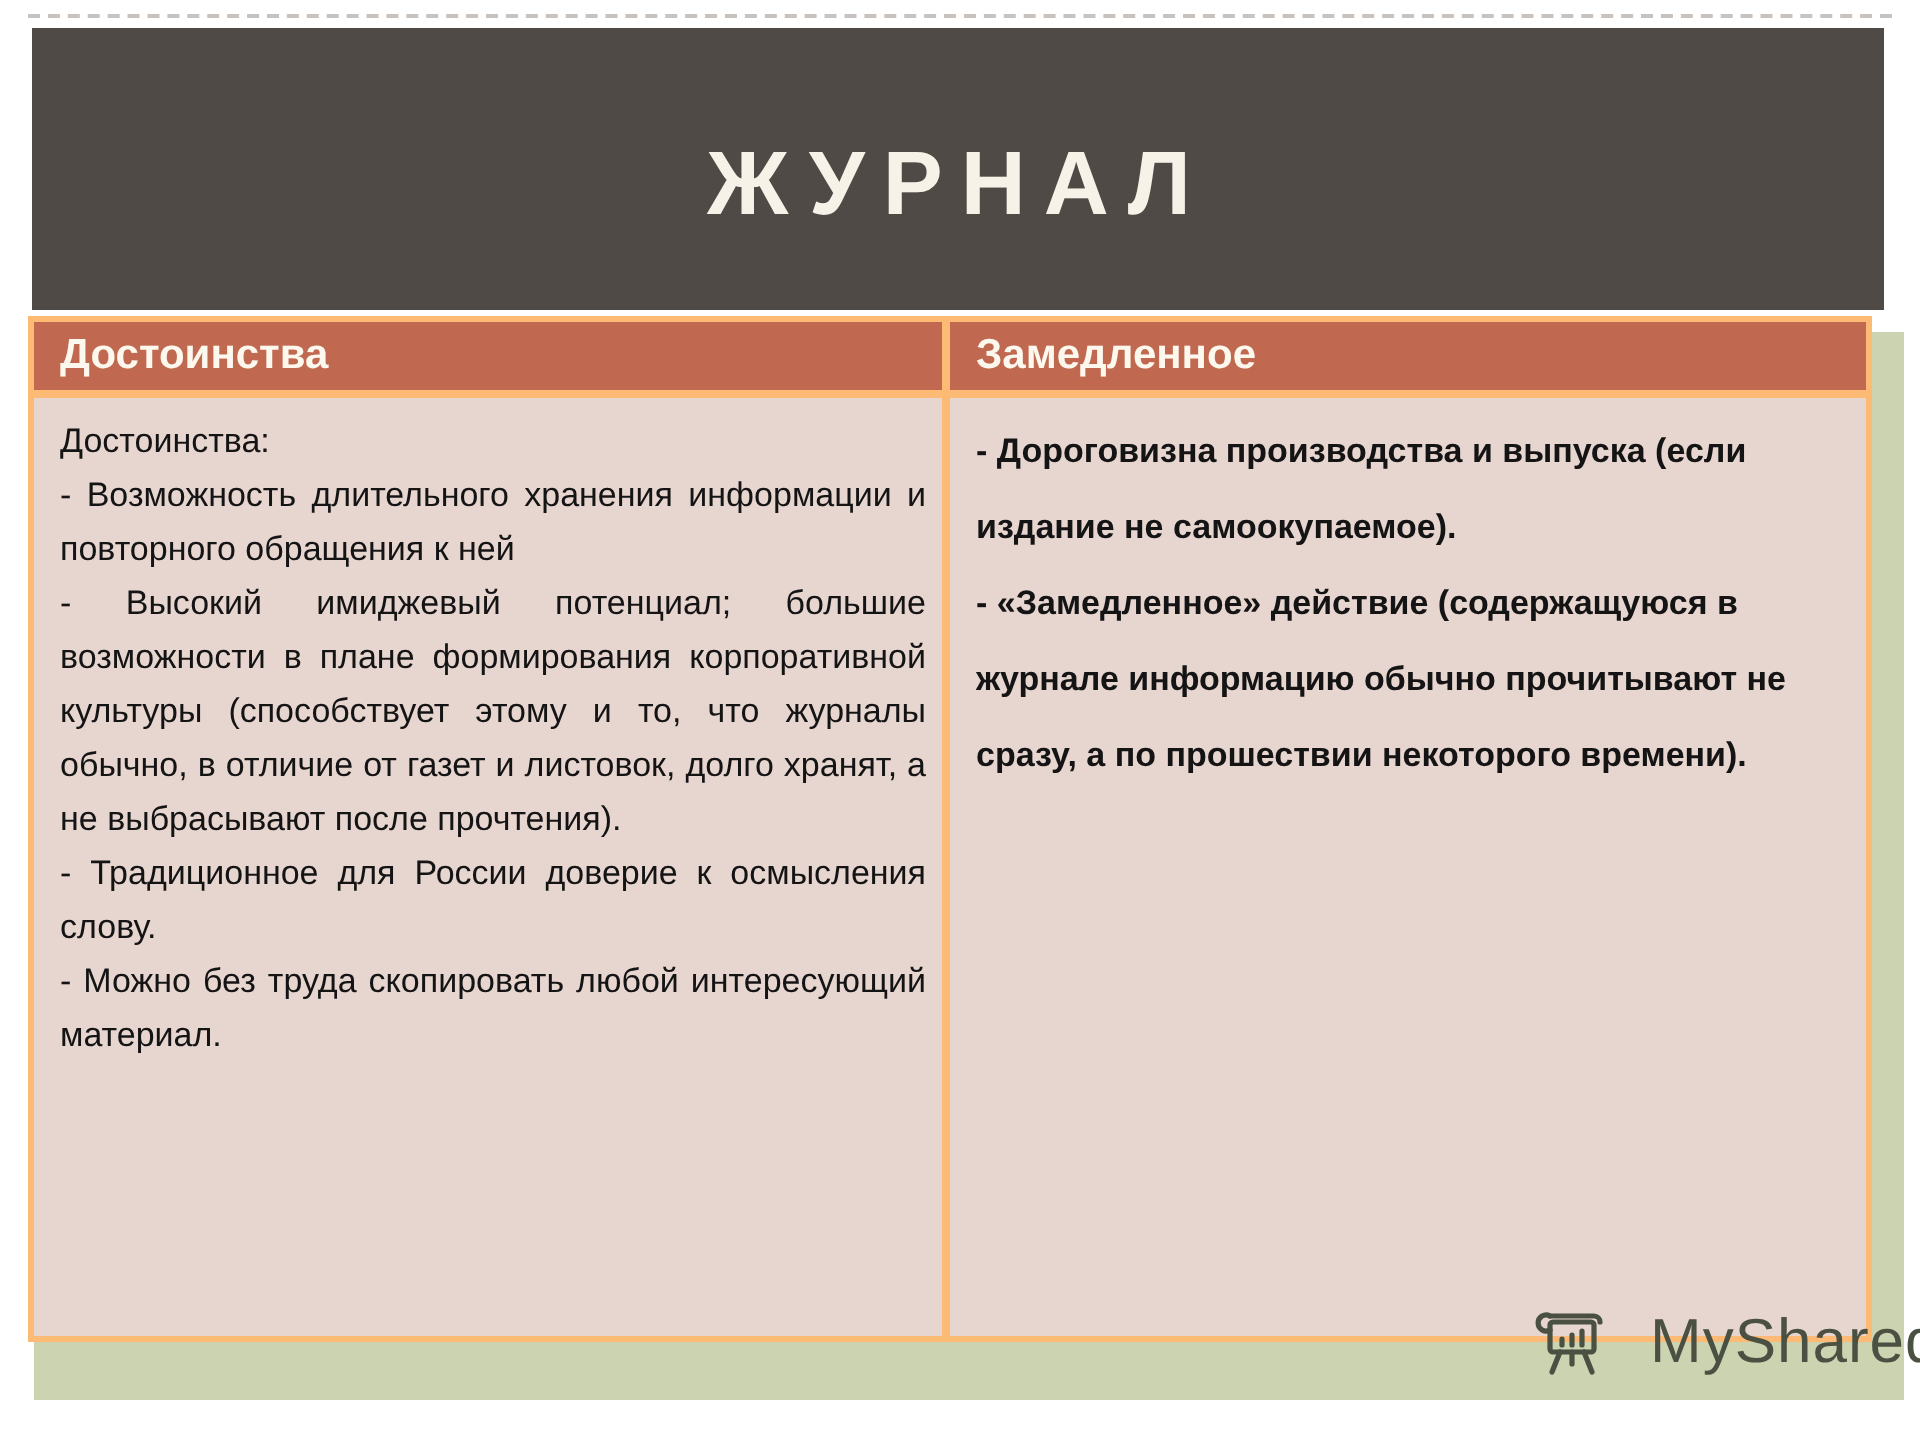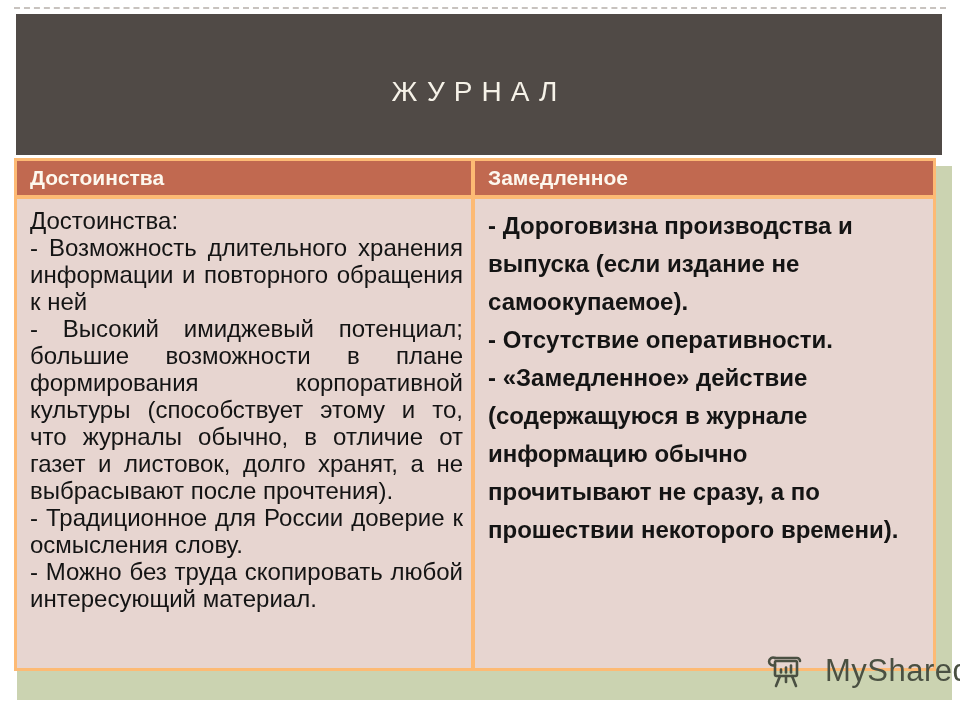--- a/index.html
+++ b/index.html
@@ -12,21 +12,21 @@
     position:absolute;left:14px;top:7px;width:932px;height:0;
     border-top:2px dashed #c8c3bf;
   }
   .title-bar{
     position:absolute;left:16px;top:14px;width:926px;height:141px;
     background:#504a46;
     display:flex;align-items:center;justify-content:center;
     padding-top:14px;box-sizing:border-box;
   }
   .slide-title{
-    color:#f6f2e8;font-size:28px;font-weight:normal;letter-spacing:9px;
+    color:#f6f2e8;font-size:45px;font-weight:bold;letter-spacing:9px;
   }
   .green-frame{
     position:absolute;left:17px;top:166px;width:935px;height:534px;
     background:#cbd3b1;
   }
   .table-wrap{
     position:absolute;left:14px;top:158px;width:922px;height:513px;
     background:#fdba74;
     display:grid;
     grid-template-columns:454px 1fr;
@@ -35,21 +35,21 @@
     padding:3px;box-sizing:border-box;
   }
   .th{
     background:#c16950;color:#fdf8ee;
     font-size:21px;font-weight:bold;
     display:flex;align-items:center;
     padding-left:13px;
   }
   .td{
     background:#e7d5d0;color:#141414;
-    font-size:24px;
+    font-size:17px;
     padding:8px 10px 0 13px;
     overflow:hidden;
   }
   .td.advantages{
     text-align:justify;
     line-height:27px;
     padding-right:8px;
   }
   .td.disadvantages{
     font-weight:bold;
@@ -84,21 +84,20 @@
   <div class="th">Замедленное</div>
   <div class="td advantages">
       <div class="item">Достоинства:</div>
       <div class="item">- Возможность длительного хранения информации и повторного обращения к ней</div>
       <div class="item">- Высокий имиджевый потенциал; большие возможности в плане формирования корпоративной культуры (способствует этому и то, что журналы обычно, в отличие от газет и листовок, долго хранят, а не выбрасывают после прочтения).</div>
       <div class="item">- Традиционное для России доверие к осмысления слову.</div>
       <div class="item">- Можно без труда скопировать любой интересующий материал.</div>
     </div>
   <div class="td disadvantages">
       <div class="item">- Дороговизна производства и выпуска (если издание не самоокупаемое).</div>
-      <div class="item">- Отсутствие оперативности.</div>
       <div class="item">- «Замедленное» действие (содержащуюся в журнале информацию обычно прочитывают не сразу, а по прошествии некоторого времени).</div>
     </div>
 </div>
 
 <div class="watermark">
   <svg class="wm-icon" width="40" height="40" viewBox="0 0 40 40" fill="none" stroke="#4a5042" stroke-width="2.6" stroke-linecap="round" stroke-linejoin="round">
     <path d="M9 7 a4 4 0 1 0 0 7"></path>
     <path d="M9 7 h22 a3 3 0 0 1 3 3 v0 a0 0 0 0 1 0 0" fill="none"></path>
     <rect x="9" y="10" width="22" height="15" rx="1.5"></rect>
     <line x1="15" y1="21.5" x2="15" y2="18.5"></line>

